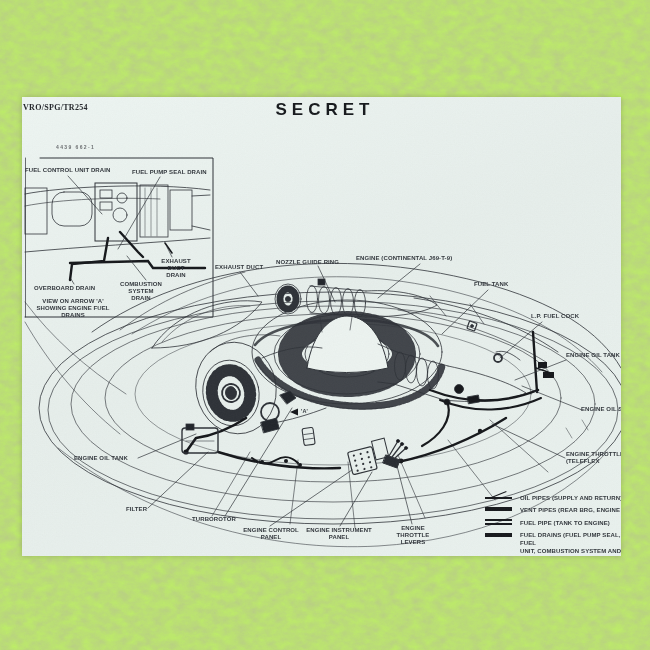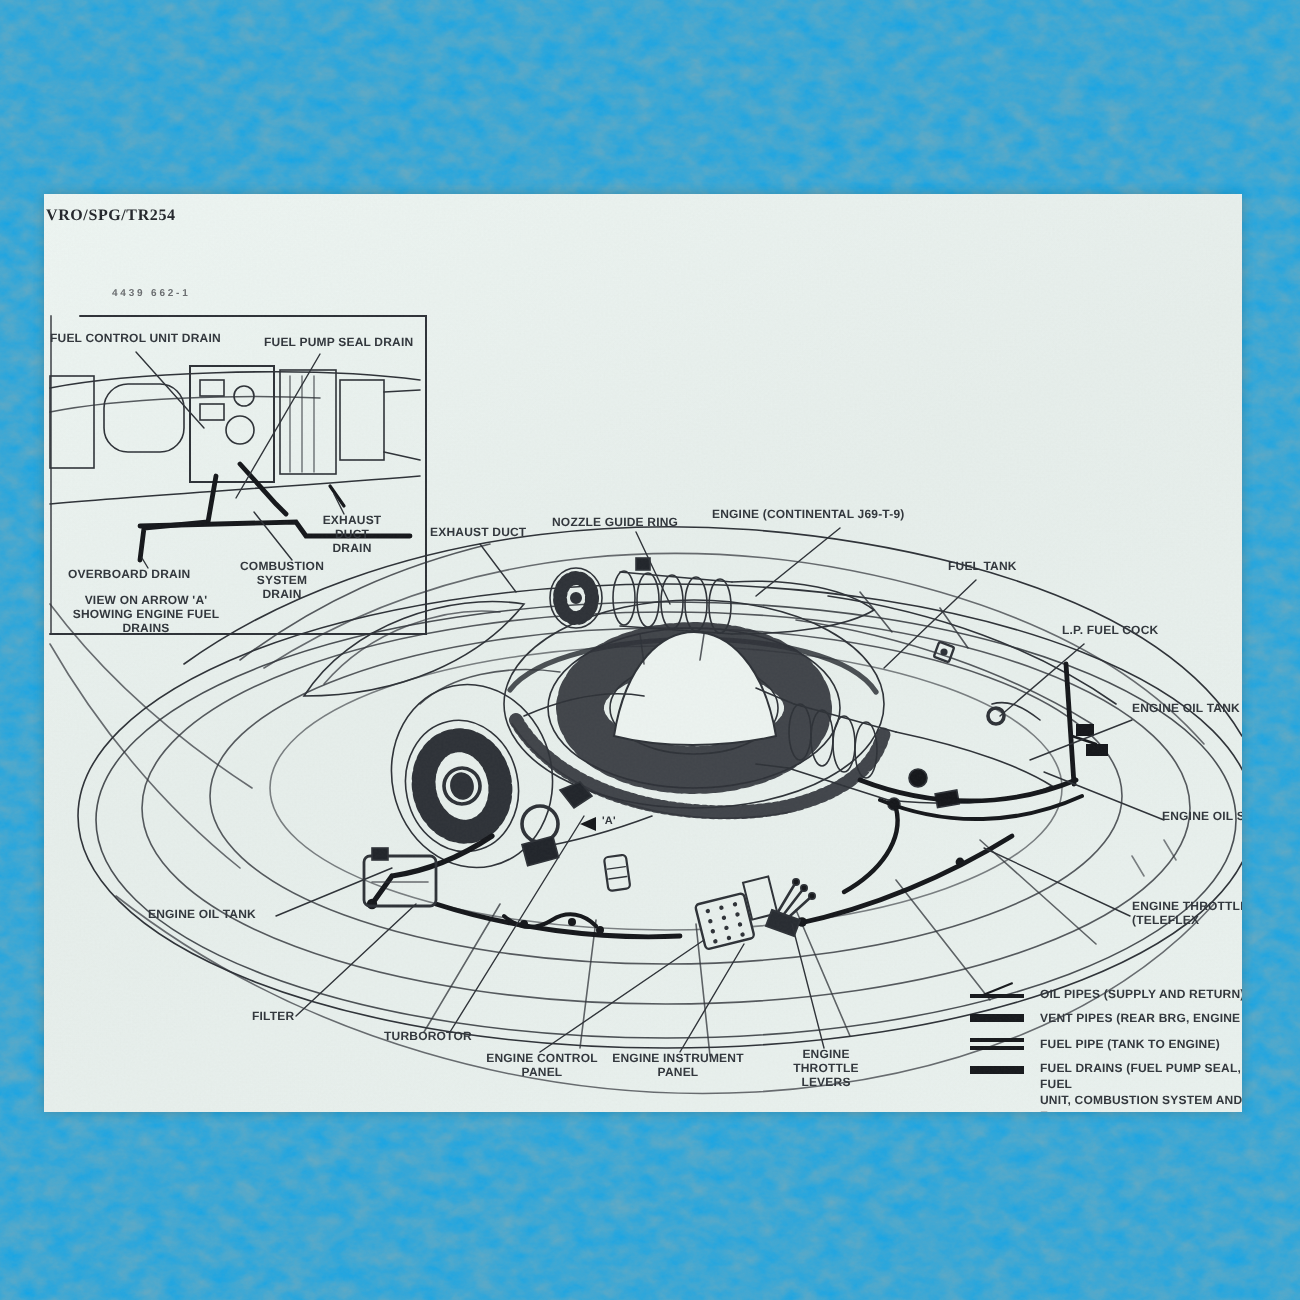--- a/index.html
+++ b/index.html
@@ -1,16 +1,16 @@
 <!DOCTYPE html>
 <html><head>
 <meta charset="utf-8">
 <style>
   html,body{margin:0;padding:0;}
-  .scene{position:relative;width:650px;height:650px;overflow:hidden;background:#0ea5e9;font-family:"Liberation Sans",sans-serif;}
+  .scene{position:relative;width:650px;height:650px;overflow:hidden;background:#bef264;font-family:"Liberation Sans",sans-serif;}
   .bg-noise,.grain{position:absolute;left:0;top:0;width:650px;height:650px;pointer-events:none;}
   .grain{opacity:.5;}
   .doc-clip{position:absolute;left:22px;top:97px;width:599px;height:459px;overflow:hidden;
     background:linear-gradient(155deg,#eef6f3 0%,#e7efec 45%,#eaf2ef 100%);
     box-shadow:0 0 5px rgba(60,55,40,.25);}
   .shift{position:absolute;left:-22px;top:-97px;width:650px;height:650px;}
   .art{position:absolute;left:0;top:0;}
   .lbl{position:absolute;font-weight:700;font-size:6px;line-height:1.2;letter-spacing:.1px;
     color:#30353b;white-space:pre-line;}
   .ctr{text-align:center;}
@@ -39,20 +39,21 @@
       <feTurbulence type="fractalNoise" baseFrequency="0.085 0.12" numOctaves="4" seed="7"></feTurbulence>
       <feColorMatrix type="matrix" values="0 0 0 0 0.46  0 0 0 0 0.43  0 0 0 0 0.36  0.55 0 0 0 0"></feColorMatrix>
     </filter>
     <rect width="650" height="650" filter="url(#fabric)"></rect>
   </svg>
 
   <div class="doc-clip">
     <div class="shift">
 
       <div class="doc-ref">VRO/SPG/TR254</div>
+      <div class="classification">SECRET</div>
       <div class="fig-num">4439 662-1</div>
 
       <svg class="art" width="650" height="650" viewBox="0 0 650 650" fill="none" stroke="#2d3137" stroke-width="0.8" stroke-linecap="round">
 
         <g>
           <path d="M 40,158 H 213 V 317 H 25" stroke-width="1"></path>
           <path d="M 25.5,317 V 158" stroke-width="1" opacity=".7"></path>
 
           <path d="M 25,194 C 60,187 150,182 210,190"></path>
           <path d="M 25,206 C 60,199 120,197 160,199" opacity=".8"></path>

